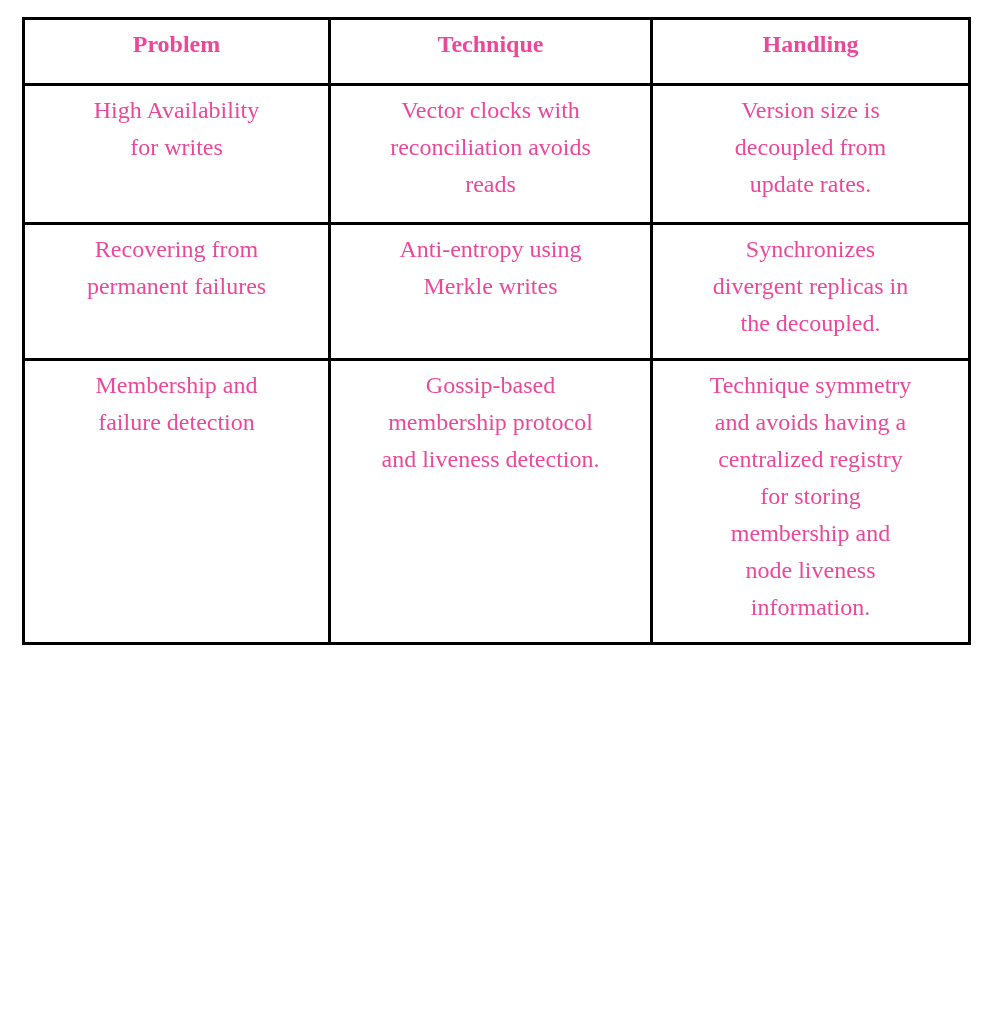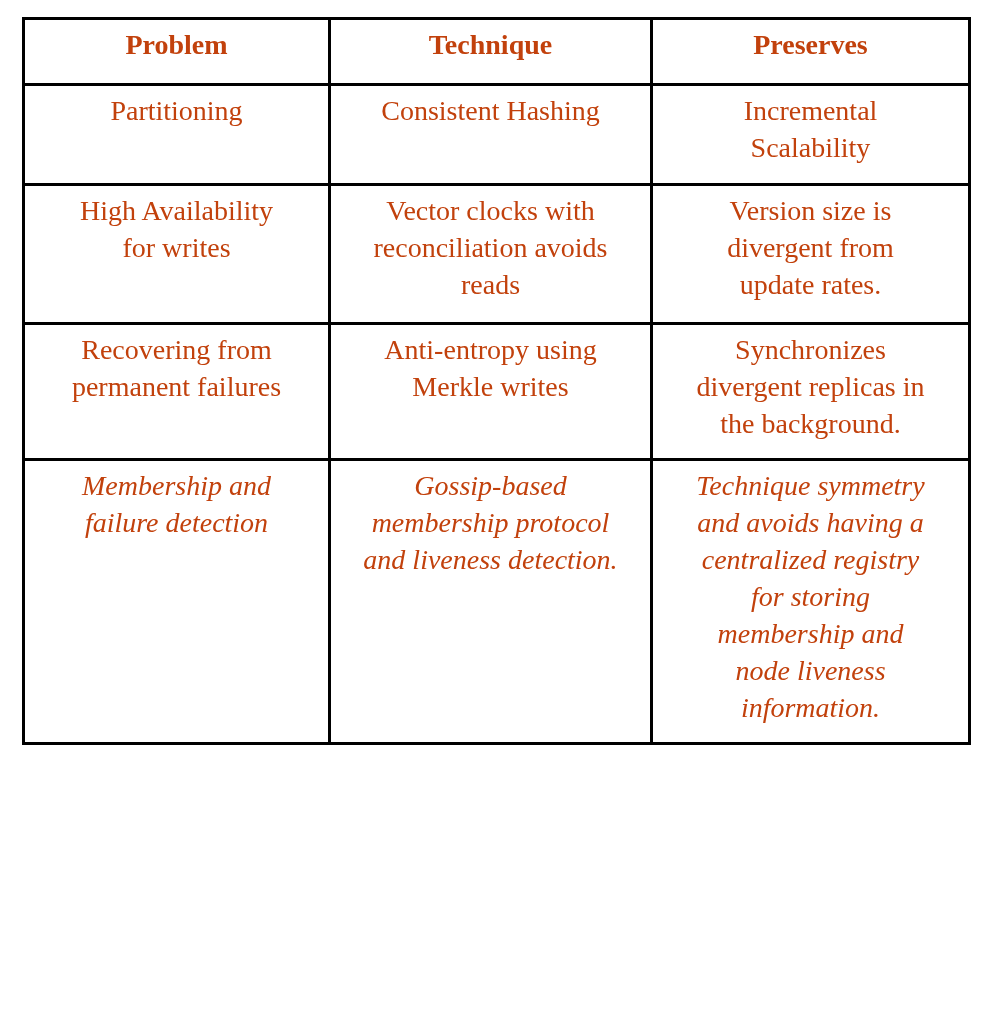--- a/index.html
+++ b/index.html
@@ -14,23 +14,23 @@
     position: absolute;
     top: 17px;
     left: 22px;
   }
   table.paper-table {
     border-collapse: collapse;
     table-layout: fixed;
     width: 946px;
     background: #ffffff;
     font-family: "Liberation Serif", "DejaVu Serif", serif;
-    font-size: 28px;
+    font-size: 24px;
     line-height: 37px;
-    color: #c2410c;
+    color: #ec4899;
   }
   table.paper-table col.c1 { width: 306px; }
   table.paper-table col.c2 { width: 322px; }
   table.paper-table col.c3 { width: 318px; }
   table.paper-table th,
   table.paper-table td {
     border: 3px solid #000000;
     vertical-align: top;
     text-align: center;
     padding: 6px 14px 16px 14px;
@@ -38,64 +38,58 @@
     overflow: hidden;
   }
   table.paper-table th {
     font-weight: bold;
   }
   tr.rh  { height: 66px;  }
   tr.r0  { height: 100px; }
   tr.r1  { height: 139px; }
   tr.r2  { height: 247px; }
   tr.r3  { height: 128px; }
-  tr.r4  { height: 284px; font-style: italic; }
+  tr.r4  { height: 284px; }
 </style>
 </head>
 <body>
 
 <div class="table-wrap">
   <table class="paper-table">
     <colgroup>
       <col class="c1">
       <col class="c2">
       <col class="c3">
     </colgroup>
     <thead>
       <tr class="rh">
         <th>Problem</th>
         <th>Technique</th>
-        <th>Preserves</th>
+        <th>Handling</th>
       </tr>
     </thead>
     <tbody>
-      <tr class="r0">
-        <td>Partitioning</td>
-        <td>Consistent Hashing</td>
-        <td>Incremental
-Scalability</td>
-      </tr>
       <tr class="r1">
         <td>High Availability
 for writes</td>
         <td>Vector clocks with
 reconciliation avoids
 reads</td>
         <td>Version size is
-divergent from
+decoupled from
 update rates.</td>
       </tr>
       <tr class="r3">
         <td>Recovering from
 permanent failures</td>
         <td>Anti-entropy using
 Merkle writes</td>
         <td>Synchronizes
 divergent replicas in
-the background.</td>
+the decoupled.</td>
       </tr>
       <tr class="r4">
         <td>Membership and
 failure detection</td>
         <td>Gossip-based
 membership protocol
 and liveness detection.</td>
         <td>Technique symmetry
 and avoids having a
 centralized registry

